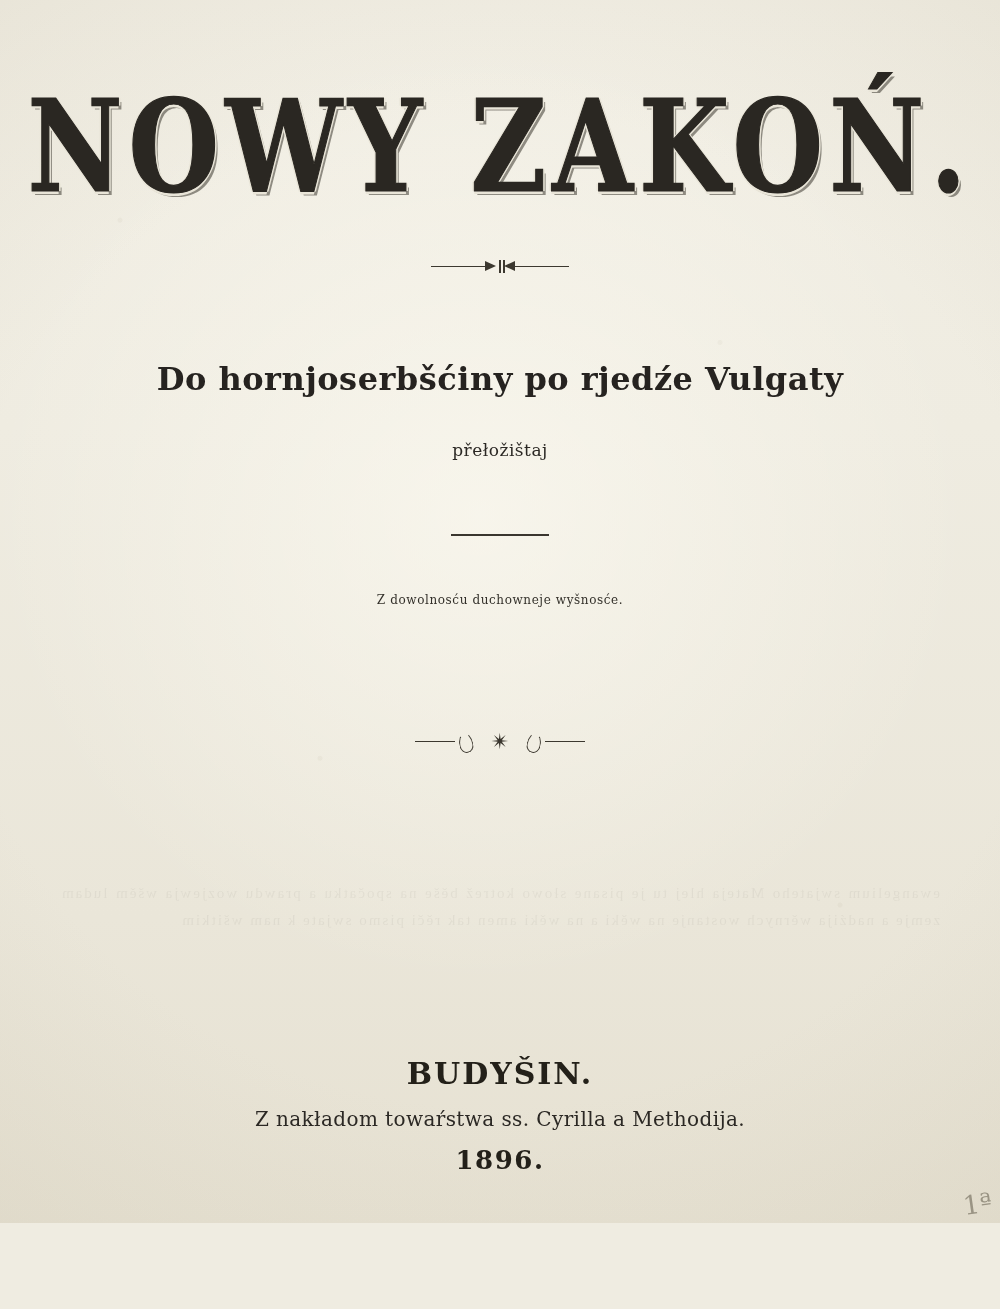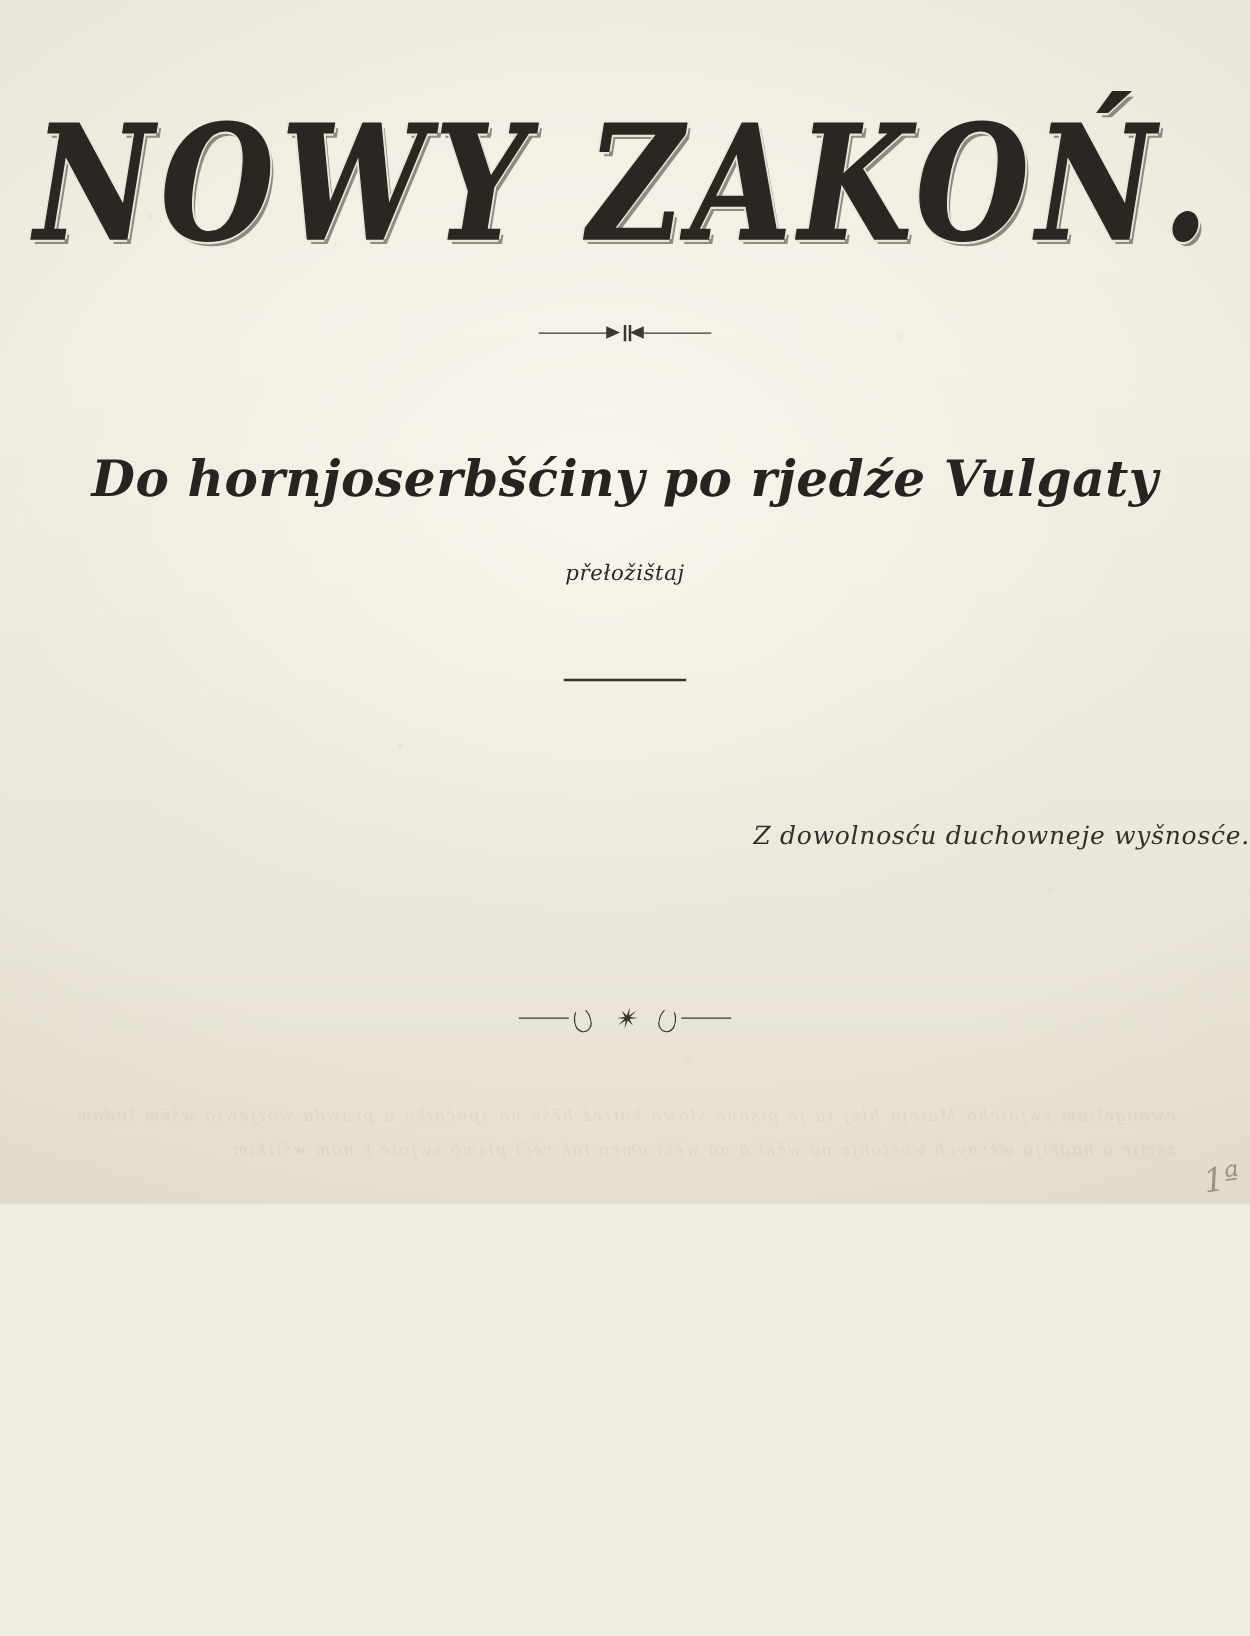--- a/index.html
+++ b/index.html
@@ -12,27 +12,26 @@
     background: #efece1;
     font-family: "Liberation Serif", serif;
     color: #22201c;
     overflow: hidden;
   }
 
   
   .page {
     position: relative;
     width: 1000px;
-    height: 963px;
+    height: 1223px;
     background:
       radial-gradient(ellipse 70% 55% at 48% 42%, rgba(255,253,245,0.55) 0%, rgba(255,253,245,0.0) 70%),
       radial-gradient(ellipse 120% 90% at 50% 50%, rgba(222,216,198,0.0) 45%, rgba(205,198,178,0.55) 100%),
       linear-gradient(180deg, #f2efe5 0%, #efece1 35%, #eae6d9 75%, #e6e1d2 100%);
     box-sizing: border-box;
-    font-style: italic;
   }
   .page:before {
     content: "";
     position: absolute;
     inset: 0;
     background:
       radial-gradient(circle at 12% 18%, rgba(180,172,150,0.10) 0 2px, rgba(0,0,0,0) 3px),
       radial-gradient(circle at 32% 62%, rgba(180,172,150,0.10) 0 2px, rgba(0,0,0,0) 3px),
       radial-gradient(circle at 72% 28%, rgba(180,172,150,0.09) 0 2px, rgba(0,0,0,0) 3px),
       radial-gradient(circle at 84% 74%, rgba(180,172,150,0.10) 0 2px, rgba(0,0,0,0) 3px),
@@ -119,21 +118,21 @@
     width: 2px; height: 13px;
     margin-left: -1px;
     background: #3c382f;
   }
   .orn-arrow .pip.p2 { margin-left: 3px; }
 
   
   .line-sub1 {
     font-family: "DejaVu Serif", "Liberation Serif", serif;
     font-weight: bold;
-    font-size: 40px;
+    font-size: 32px;
     letter-spacing: 0.5px;
     margin-top: 84px;
     color: #262320;
   }
   .line-prelozistaj {
     font-family: "DejaVu Serif", "Liberation Serif", serif;
     font-size: 17px;
     letter-spacing: 0.5px;
     margin-top: 42px;
     color: #2b2824;
@@ -151,25 +150,24 @@
   .rule-short {
     width: 98px;
     height: 1.5px;
     background: #3a362f;
     margin: 74px auto 0;
   }
 
   
   .line-permission {
     font-family: "DejaVu Serif", "Liberation Serif", serif;
-    font-size: 20px;
+    font-size: 12px;
     letter-spacing: 0.6px;
-    margin-top: 111px;
+    margin-top: 57px;
     color: #33302a;
-    text-align: right;
   }
 
   
   .orn-fleuron {
     margin: 122px auto 0;
     width: 170px;
     height: 26px;
     position: relative;
   }
   .orn-fleuron .tick {
@@ -280,16 +278,21 @@
     <div class="orn-fleuron">
       <span class="tick left"></span>
       <span class="curl c-left"></span>
       <span class="star">✴</span>
       <span class="curl c-right"></span>
       <span class="tick right"></span>
     </div>
 
   </div>
 
+  <div class="imprint">
+    <div class="imprint-city">BUDYŠIN.</div>
+    <div class="imprint-publisher">Z nakładom towaŕstwa ss. Cyrilla a Methodija.</div>
+    <div class="imprint-year">1896.</div>
+  </div>
 
   <div class="pencil-mark">1ª</div>
 
 </div>
 
 </body></html>

